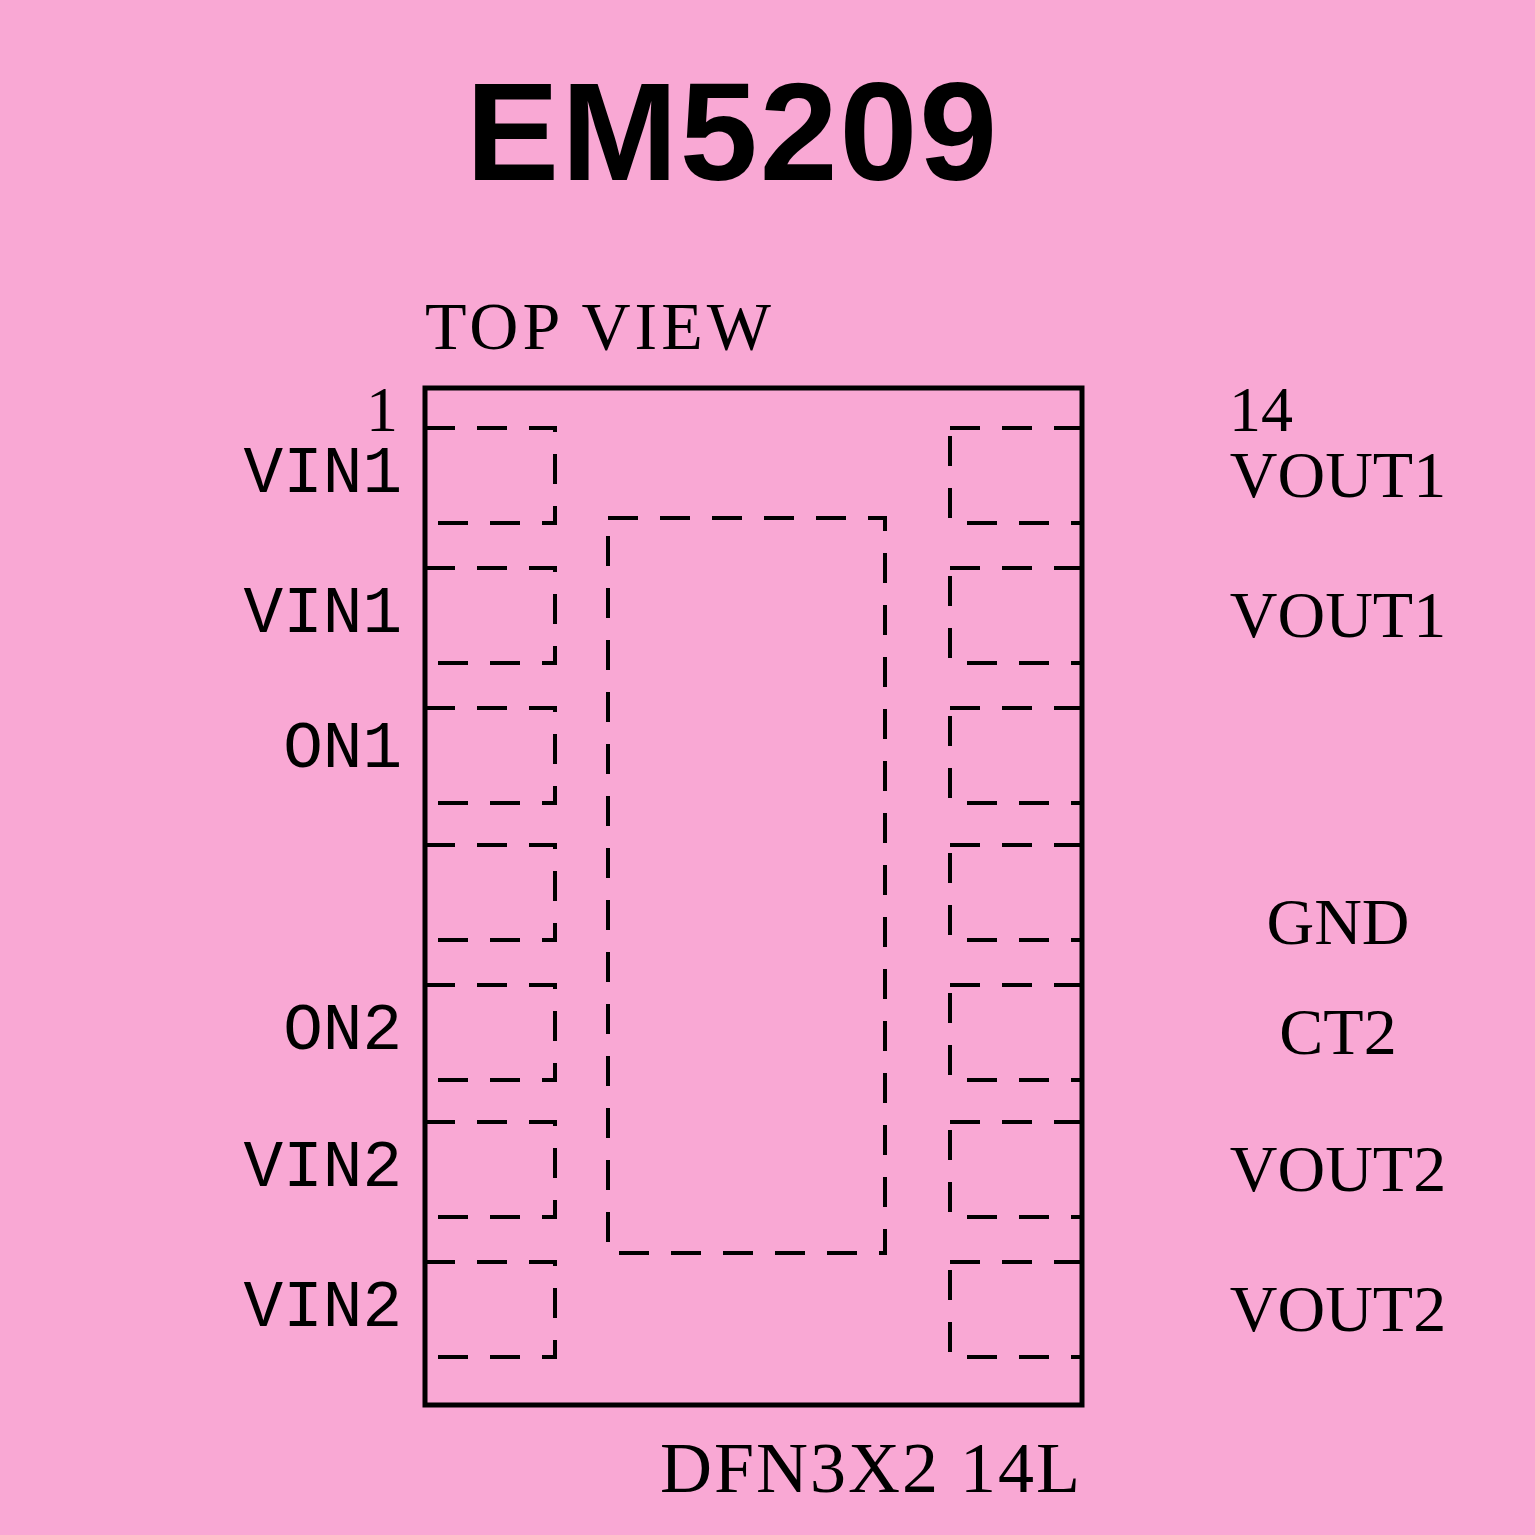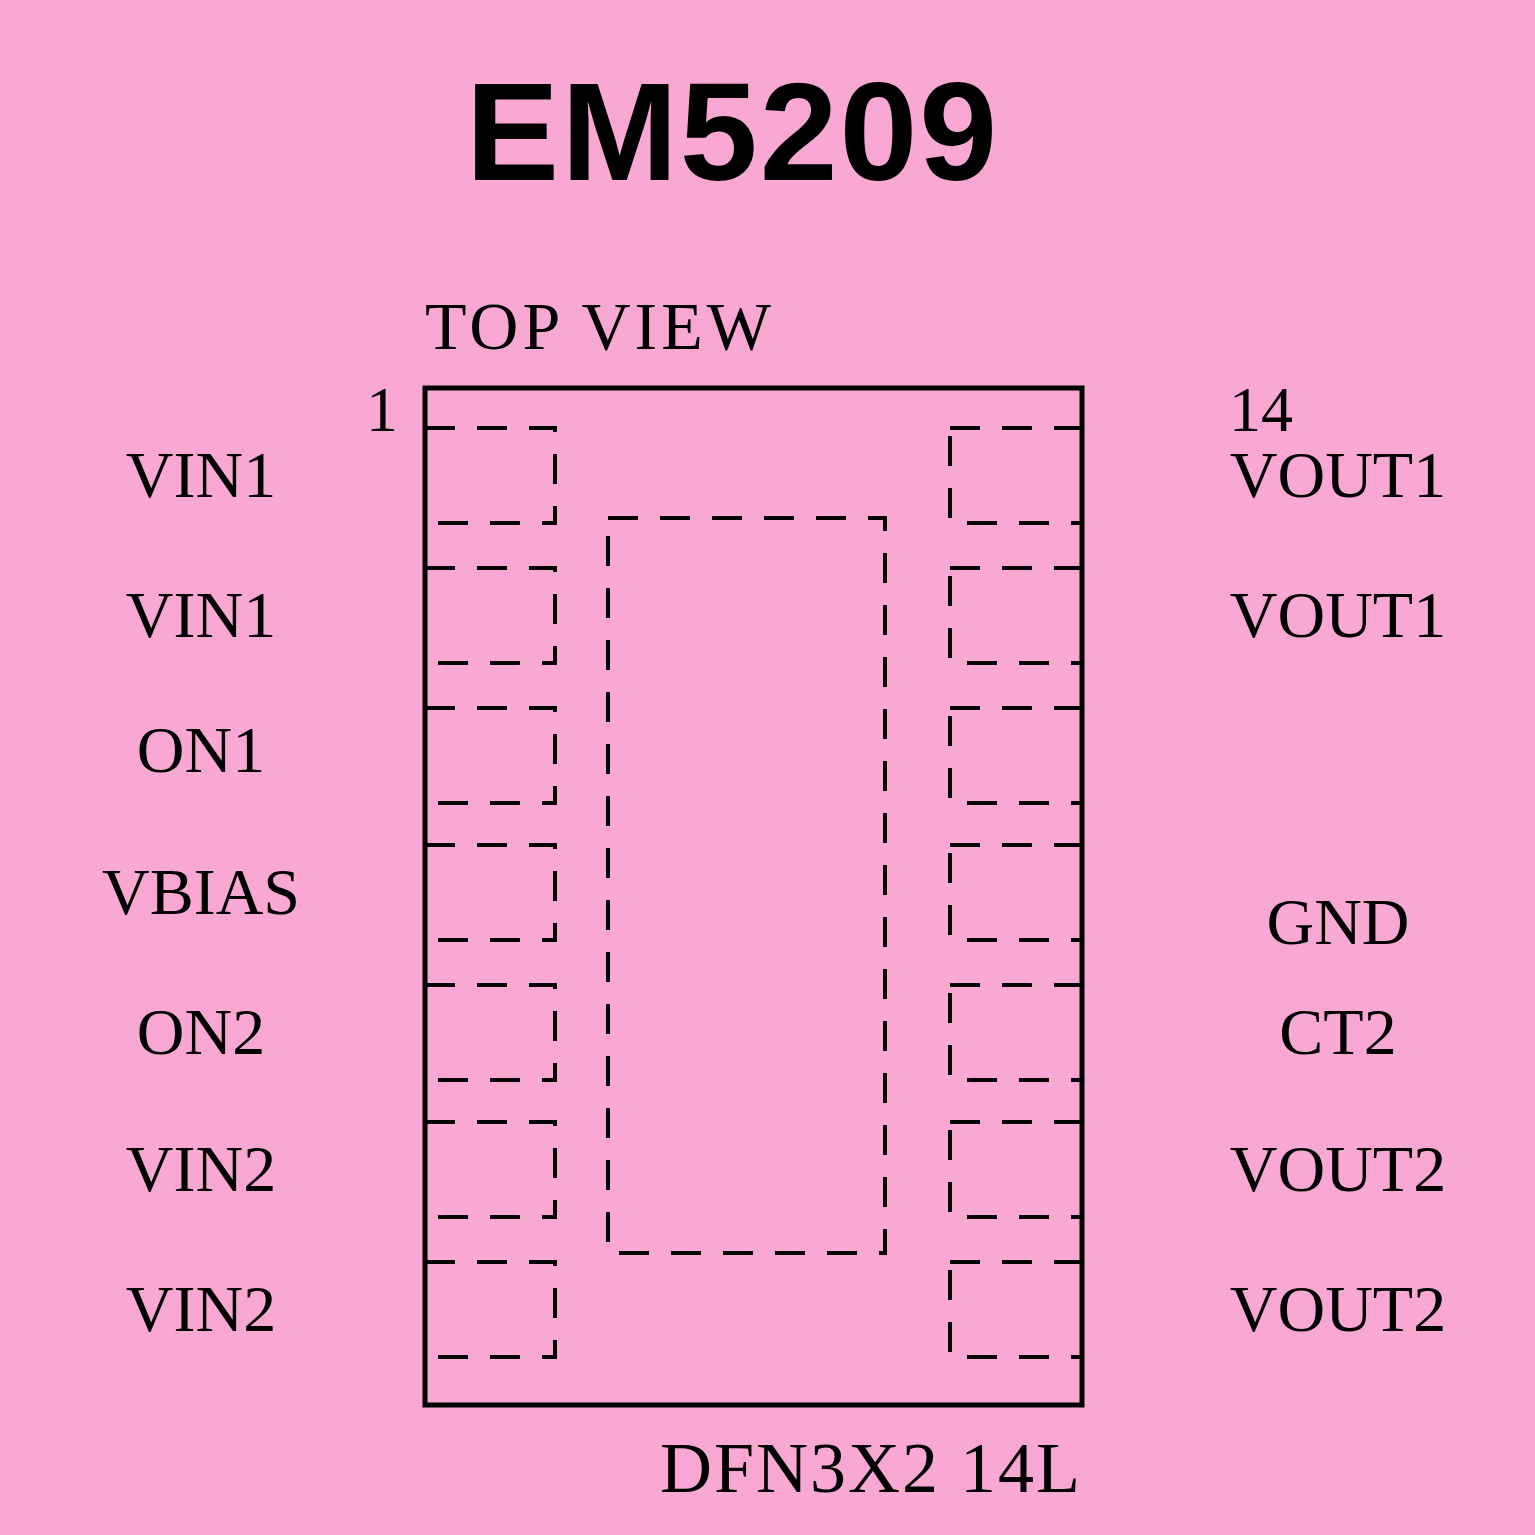--- a/index.html
+++ b/index.html
@@ -68,21 +68,22 @@
   .pin-label {
     position: absolute;
     font-size: 66px;
     line-height: 1;
     transform: translateY(-50%);
     white-space: nowrap;
   }
   .pin-label.left {
     left: 0;
     width: 402px;
-    text-align: center;
+    text-align: right;
+    font-family: Liberation Mono, monospace;
   }
   .pin-label.right {
     left: 1112px;
     width: 420px;
     text-align: center;
     margin-left: 16px;
   }
   svg.diagram {
     position: absolute;
     top: 0;
@@ -126,21 +127,20 @@
       <rect x="950" y="1122" width="132" height="95"></rect>
       <rect x="950" y="1262" width="132" height="95"></rect>
     </g>
 
     <rect x="608" y="518" width="277" height="735" fill="none" stroke="#000000" stroke-width="4" stroke-dasharray="30 22"></rect>
   </svg>
 
   <div class="pin-label left" style="top:475px">VIN1</div>
   <div class="pin-label left" style="top:615px">VIN1</div>
   <div class="pin-label left" style="top:750px">ON1</div>
-  <div class="pin-label left" style="top:892px">VBIAS</div>
   <div class="pin-label left" style="top:1032px">ON2</div>
   <div class="pin-label left" style="top:1169px">VIN2</div>
   <div class="pin-label left" style="top:1309px">VIN2</div>
 
   <div class="pin-label right" style="top:475px">VOUT1</div>
   <div class="pin-label right" style="top:615px">VOUT1</div>
   <div class="pin-label right" style="top:922px">GND</div>
   <div class="pin-label right" style="top:1032px">CT2</div>
   <div class="pin-label right" style="top:1169px">VOUT2</div>
   <div class="pin-label right" style="top:1309px">VOUT2</div>

